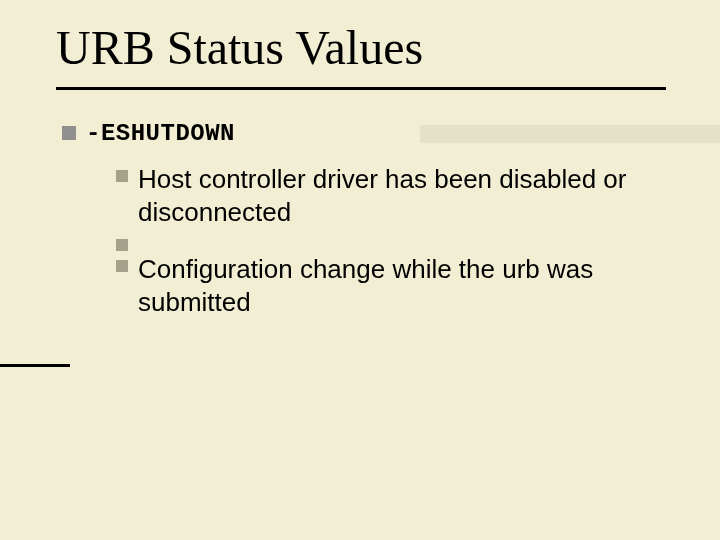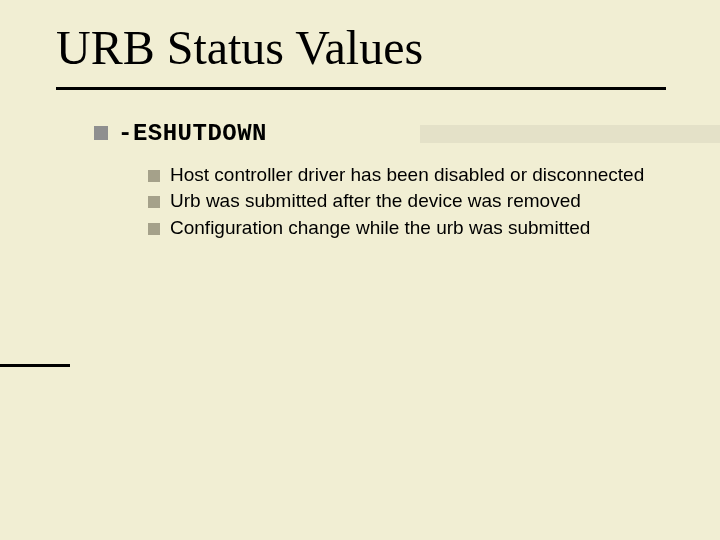--- a/index.html
+++ b/index.html
@@ -28,21 +28,21 @@
   }
   .shadow-block {
     position: absolute;
     right: 0;
     top: 125px;
     width: 300px;
     height: 18px;
     background: #e4e1c8;
   }
   .content {
-    padding: 30px 60px 0 94px;
+    padding: 30px 60px 0 62px;
   }
   .b1 {
     display: flex;
     align-items: flex-start;
     gap: 10px;
     margin-bottom: 10px;
   }
   .sq {
     width: 14px;
     height: 14px;
@@ -66,21 +66,21 @@
   .sublist {
     padding: 6px 0 0 54px;
   }
   .sub-item {
     display: flex;
     align-items: flex-start;
     gap: 10px;
     margin-bottom: 2px;
   }
   .sub-text {
-    font-size: 19px;
+    font-size: 26px;
     line-height: 1.28;
     max-width: 540px;
   }
   .left-rule {
     position: absolute;
     left: 0;
     top: 364px;
     width: 70px;
     height: 3px;
     background: #000;
@@ -102,21 +102,20 @@
     <div class="code">-ESHUTDOWN</div>
   </div>
 
   <div class="sublist">
     <div class="sub-item">
       <div class="sq-small"></div>
       <div class="sub-text">Host controller driver has been disabled or disconnected</div>
     </div>
     <div class="sub-item">
       <div class="sq-small"></div>
-      <div class="sub-text">Urb was submitted after the device was removed</div>
     </div>
     <div class="sub-item">
       <div class="sq-small"></div>
       <div class="sub-text">Configuration change while the urb was submitted</div>
     </div>
   </div>
 </div>
 
 <div class="left-rule"></div>
 

